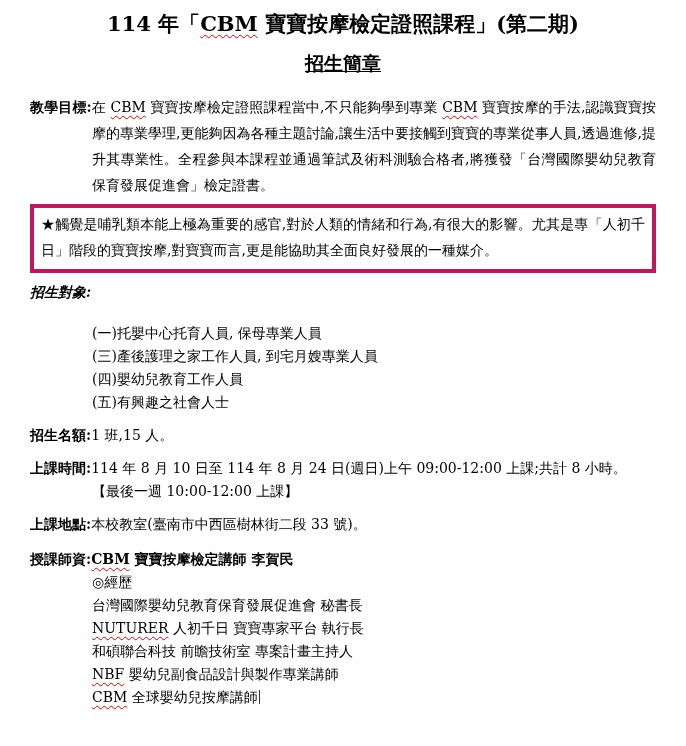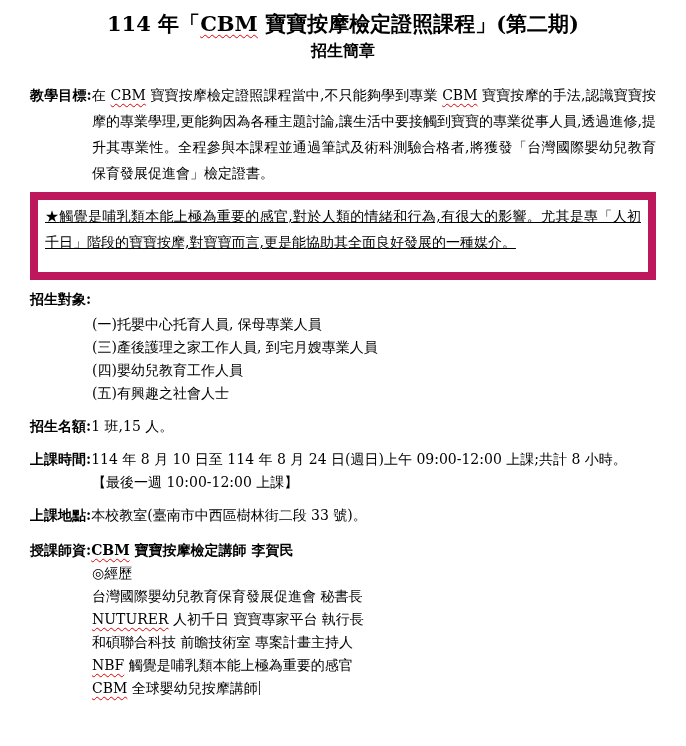--- a/index.html
+++ b/index.html
@@ -1,28 +1,28 @@
 <!DOCTYPE html>
 <html><head>
 <meta charset="utf-8">
 <style>
   html, body { margin: 0; padding: 0; width: 686px; height: 746px; background: #ffffff; overflow: hidden; }
   body { font-family: "DejaVu Serif", "Liberation Serif", serif; color: #000; }
   .page { padding: 10px 30px 0 30px; box-sizing: border-box; width: 686px; height: 746px; }
   .title { text-align: center; font-weight: bold; font-size: 21px; line-height: 28px; margin: 0; }
-  .subtitle { text-align: center; font-weight: bold; font-size: 16px; line-height: 26px; margin: 0 0 18px 0; }
+  .subtitle { text-align: center; font-weight: bold; font-size: 19px; line-height: 26px; margin: 12px 0 18px 0; text-decoration: underline; }
   .sec { font-size: 14px; line-height: 26px; text-align: justify; margin: 0 0 6px 0;
          padding-left: 62px; text-indent: -62px; }
   .sec.tight { line-height: 23px; }
   .lbl { font-weight: bold; }
   .sp { text-decoration: underline; text-decoration-style: wavy; text-decoration-color: #e00000;
         text-decoration-thickness: 1px; text-underline-offset: 3px; }
   .bold { font-weight: bold; }
   .u { text-decoration: underline; text-decoration-color: #000; text-underline-offset: 2px; }
-  .hbox { border: 8px solid #be185d; margin: 4px 0 8px 0; padding: 3px 7px 17px 7px; text-decoration: underline; }
+  .hbox { border: 4px solid #be185d; margin: 4px 0 8px 0; padding: 3px 7px 6px 7px; }
   .hbox p { margin: 0; font-size: 14px; line-height: 26px; text-align: justify; }
   .list { margin: 0 0 6px 0; }
   .list .item { font-size: 14px; line-height: 23px; margin-left: 62px; }
   .note { font-size: 14px; line-height: 23px; margin: 0 0 6px 62px; }
   .sublines { margin: 0 0 0 62px; }
   .sublines .line { font-size: 14px; line-height: 23px; }
   .caret { display: inline-block; width: 1px; height: 14px; background: #333; vertical-align: -2px; margin-left: 1px; }
   .mt { margin-top: 10px; }
 </style>
 </head>
@@ -32,21 +32,21 @@
 
   <h1 class="title"><span>114 年「</span><span class="sp">CBM</span><span> 寶寶按摩檢定證照課程」(第二期)</span></h1>
   <h2 class="subtitle">招生簡章</h2>
 
   <p class="sec"><span class="lbl">教學目標:</span><span>在 </span><span class="sp">CBM</span><span> 寶寶按摩檢定證照課程當中,不只能夠學到專業 </span><span class="sp">CBM</span><span> 寶寶按摩的手法,認識寶寶按摩的專業學理,更能夠因為各種主題討論,讓生活中要接觸到寶寶的專業從事人員,透過進修,提升其專業性。全程參與本課程並通過筆試及術科測驗合格者,將獲發「台灣國際嬰幼兒教育保育發展促進會」檢定證書。</span></p>
 
   <div class="hbox">
     <p><span>★</span><span>觸覺是哺乳類本能上極為重要的感官,對於人類的情緒和行為,有很大的影響。尤其是專「人初千日」階段的寶寶按摩,對寶寶而言,更是能協助其全面良好發展的一種媒介。</span></p>
   </div>
 
-  <p class="sec tight" style="margin-bottom:2px;"><span class="lbl">招生對象:</span></p>
+  <p class="sec tight" style="margin-bottom:18px;font-style:italic;"><span class="lbl">招生對象:</span></p>
   <div class="list">
     <div class="item">(一)托嬰中心托育人員, 保母專業人員</div>
     <div class="item">(三)產後護理之家工作人員, 到宅月嫂專業人員</div>
     <div class="item">(四)嬰幼兒教育工作人員</div>
     <div class="item">(五)有興趣之社會人士</div>
   </div>
 
   <p class="sec tight mt"><span class="lbl">招生名額:</span><span>1 班,15 人。</span></p>
 
   <p class="sec tight mt" style="margin-bottom:0;"><span class="lbl">上課時間:</span><span>114 年 8 月 10 日至 114 年 8 月 24 日(週日)上午 09:00-12:00 上課;共計 8 小時。</span></p>
@@ -55,17 +55,17 @@
   <p class="sec tight mt"><span class="lbl">上課地點:</span><span>本校教室(臺南市中西區樹林街二段 33 號)。</span></p>
 
 
   <p class="sec tight" style="margin-top:12px; margin-bottom:0;"><span class="lbl">授課師資:</span><span class="bold sp">CBM</span><span class="bold"> 寶寶按摩檢定講師 李賀民</span></p>
 
   <div class="sublines">
     <div class="line">◎經歷</div>
     <div class="line">台灣國際嬰幼兒教育保育發展促進會 秘書長</div>
     <div class="line"><span class="sp">NUTURER</span><span> 人初千日 寶寶專家平台 執行長</span></div>
     <div class="line">和碩聯合科技 前瞻技術室 專案計畫主持人</div>
-    <div class="line"><span class="sp">NBF</span><span> 觸覺是哺乳類本能上極為重要的感官</span></div>
+    <div class="line"><span class="sp">NBF</span><span> 嬰幼兒副食品設計與製作專業講師</span></div>
     <div class="line"><span class="sp">CBM</span><span> 全球嬰幼兒按摩講師</span><span class="caret"></span></div>
   </div>
 
 </div>
 
 </body></html>

